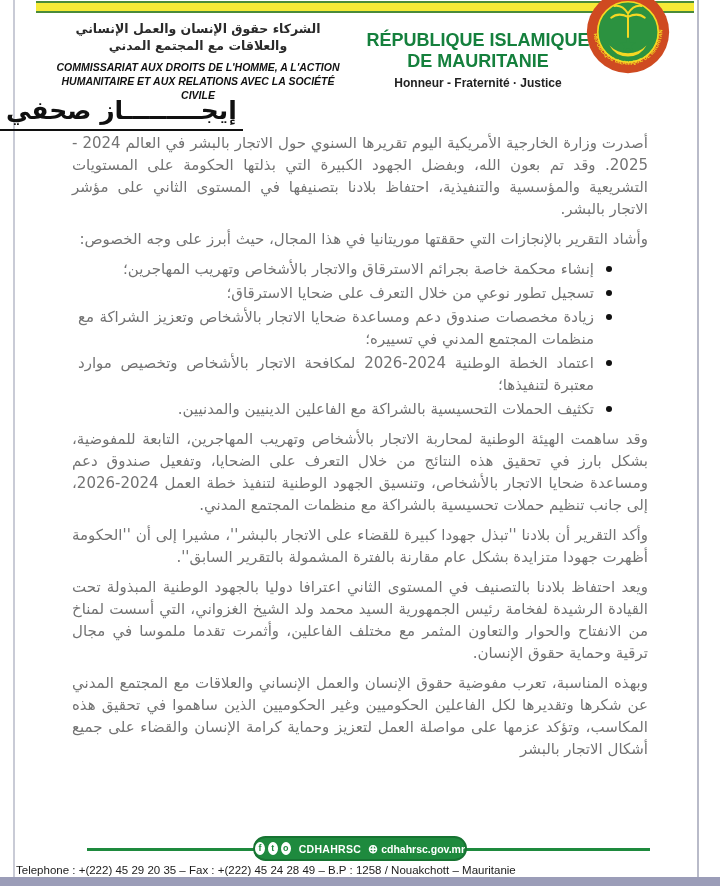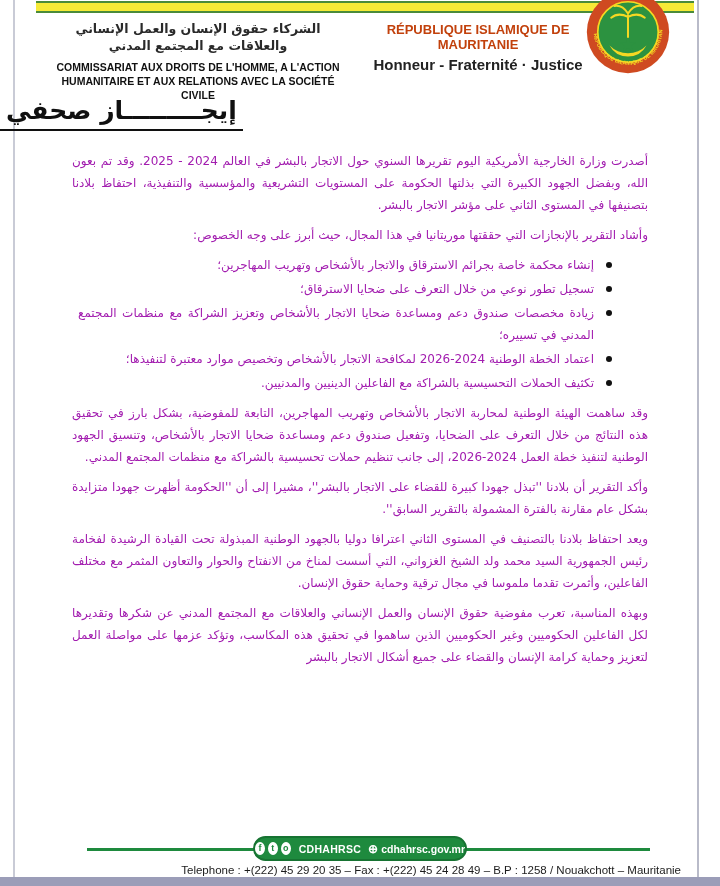--- a/index.html
+++ b/index.html
@@ -12,35 +12,35 @@
   .edge-right{position:absolute;left:697px;top:0;width:2px;height:877px;background:#b9bbc9;}
   
   .topbar{
     position:absolute;left:36px;top:1px;width:658px;height:8px;
     background:#f6ea37;border-top:2px solid #4a8b3a;border-bottom:2px solid #4a8b3a;
   }
   
   .header{position:absolute;top:14px;left:0;width:720px;}
   .agency-block{position:absolute;left:48px;top:6px;width:300px;text-align:center;}
   .agency-ar{font-size:12.5px;font-weight:bold;line-height:17px;direction:rtl;color:#2a2a2a;}
-  .agency-fr{margin-top:6px;font-family:"Liberation Sans",sans-serif;font-size:10.5px;font-weight:bold;line-height:14px;color:#111;}
+  .agency-fr{margin-top:6px;font-family:"Liberation Sans",sans-serif;font-size:10.5px;font-weight:bold;line-height:14px;color:#111;font-style:italic;}
   .republic-block{position:absolute;left:358px;top:8px;width:240px;text-align:center;font-family:"Liberation Sans",sans-serif;}
-  .republic-title{font-size:13px;font-weight:bold;color:#c2410c;}
-  .motto{margin-top:4px;font-size:15px;font-weight:bold;color:#222;}
+  .republic-title{font-size:18px;font-weight:bold;color:#15803d;margin-top:8px;}
+  .motto{margin-top:4px;font-size:12px;font-weight:bold;color:#222;}
   .seal{position:absolute;left:586px;top:-24px;width:84px;height:84px;}
   
   .doc-title-wrap{position:absolute;top:96px;left:0;width:720px;text-align:left;}
   .doc-title{
     display:inline-block;direction:rtl;font-size:25px;font-weight:bold;color:#101010;
     border-bottom:2.5px solid #101010;padding:0 6px 4px 6px;letter-spacing:1px;
   }
   
   .body{
-    position:absolute;top:150px;right:72px;width:576px;
-    direction:rtl;text-align:justify;font-size:12px;line-height:22px;color:#a21caf;
+    position:absolute;top:132px;right:72px;width:576px;
+    direction:rtl;text-align:justify;font-size:15px;line-height:22px;color:#737373;
   }
   .body p{margin:0 0 8px 0;}
   .bullets{margin:2px 0 8px 6px;}
   .bullet-row{display:flex;flex-direction:row;margin:0 36px 2px 0;}
   .dot{flex:0 0 auto;width:6px;height:6px;border-radius:50%;background:#111;margin-top:8px;margin-left:12px;}
   .btext{flex:1 1 auto;}
   
   .footer-line{position:absolute;top:848px;left:87px;width:563px;height:2.5px;background:#1e8a3e;}
   .footer-pill{
     position:absolute;top:836px;left:253px;width:214px;height:25px;border-radius:14px;
@@ -49,21 +49,21 @@
     color:#ffffff;font-family:"Liberation Sans",sans-serif;font-size:10.5px;font-weight:bold;
   }
   .sicon{
     display:inline-flex;align-items:center;justify-content:center;
     width:13px;height:13px;border-radius:50%;background:#ffffff;color:#1e8a3e;
     font-size:9px;font-weight:bold;line-height:13px;
   }
   .globe{font-size:12px;color:#fff;margin-left:4px;}
   .handle{margin-left:5px;letter-spacing:.3px;}
   .contact{
-    position:absolute;top:864px;left:9px;width:672px;text-align:right;
+    position:absolute;top:864px;left:16px;width:672px;text-align:left;
     font-family:"Liberation Sans",sans-serif;font-size:11.5px;color:#1c1c1c;
   }
   .bottom-bar{position:absolute;top:877px;left:0;width:720px;height:9px;background:#9b9db8;}
 </style>
 </head>
 <body>
 
 <div class="page">
 
   <div class="edge-left"></div>

